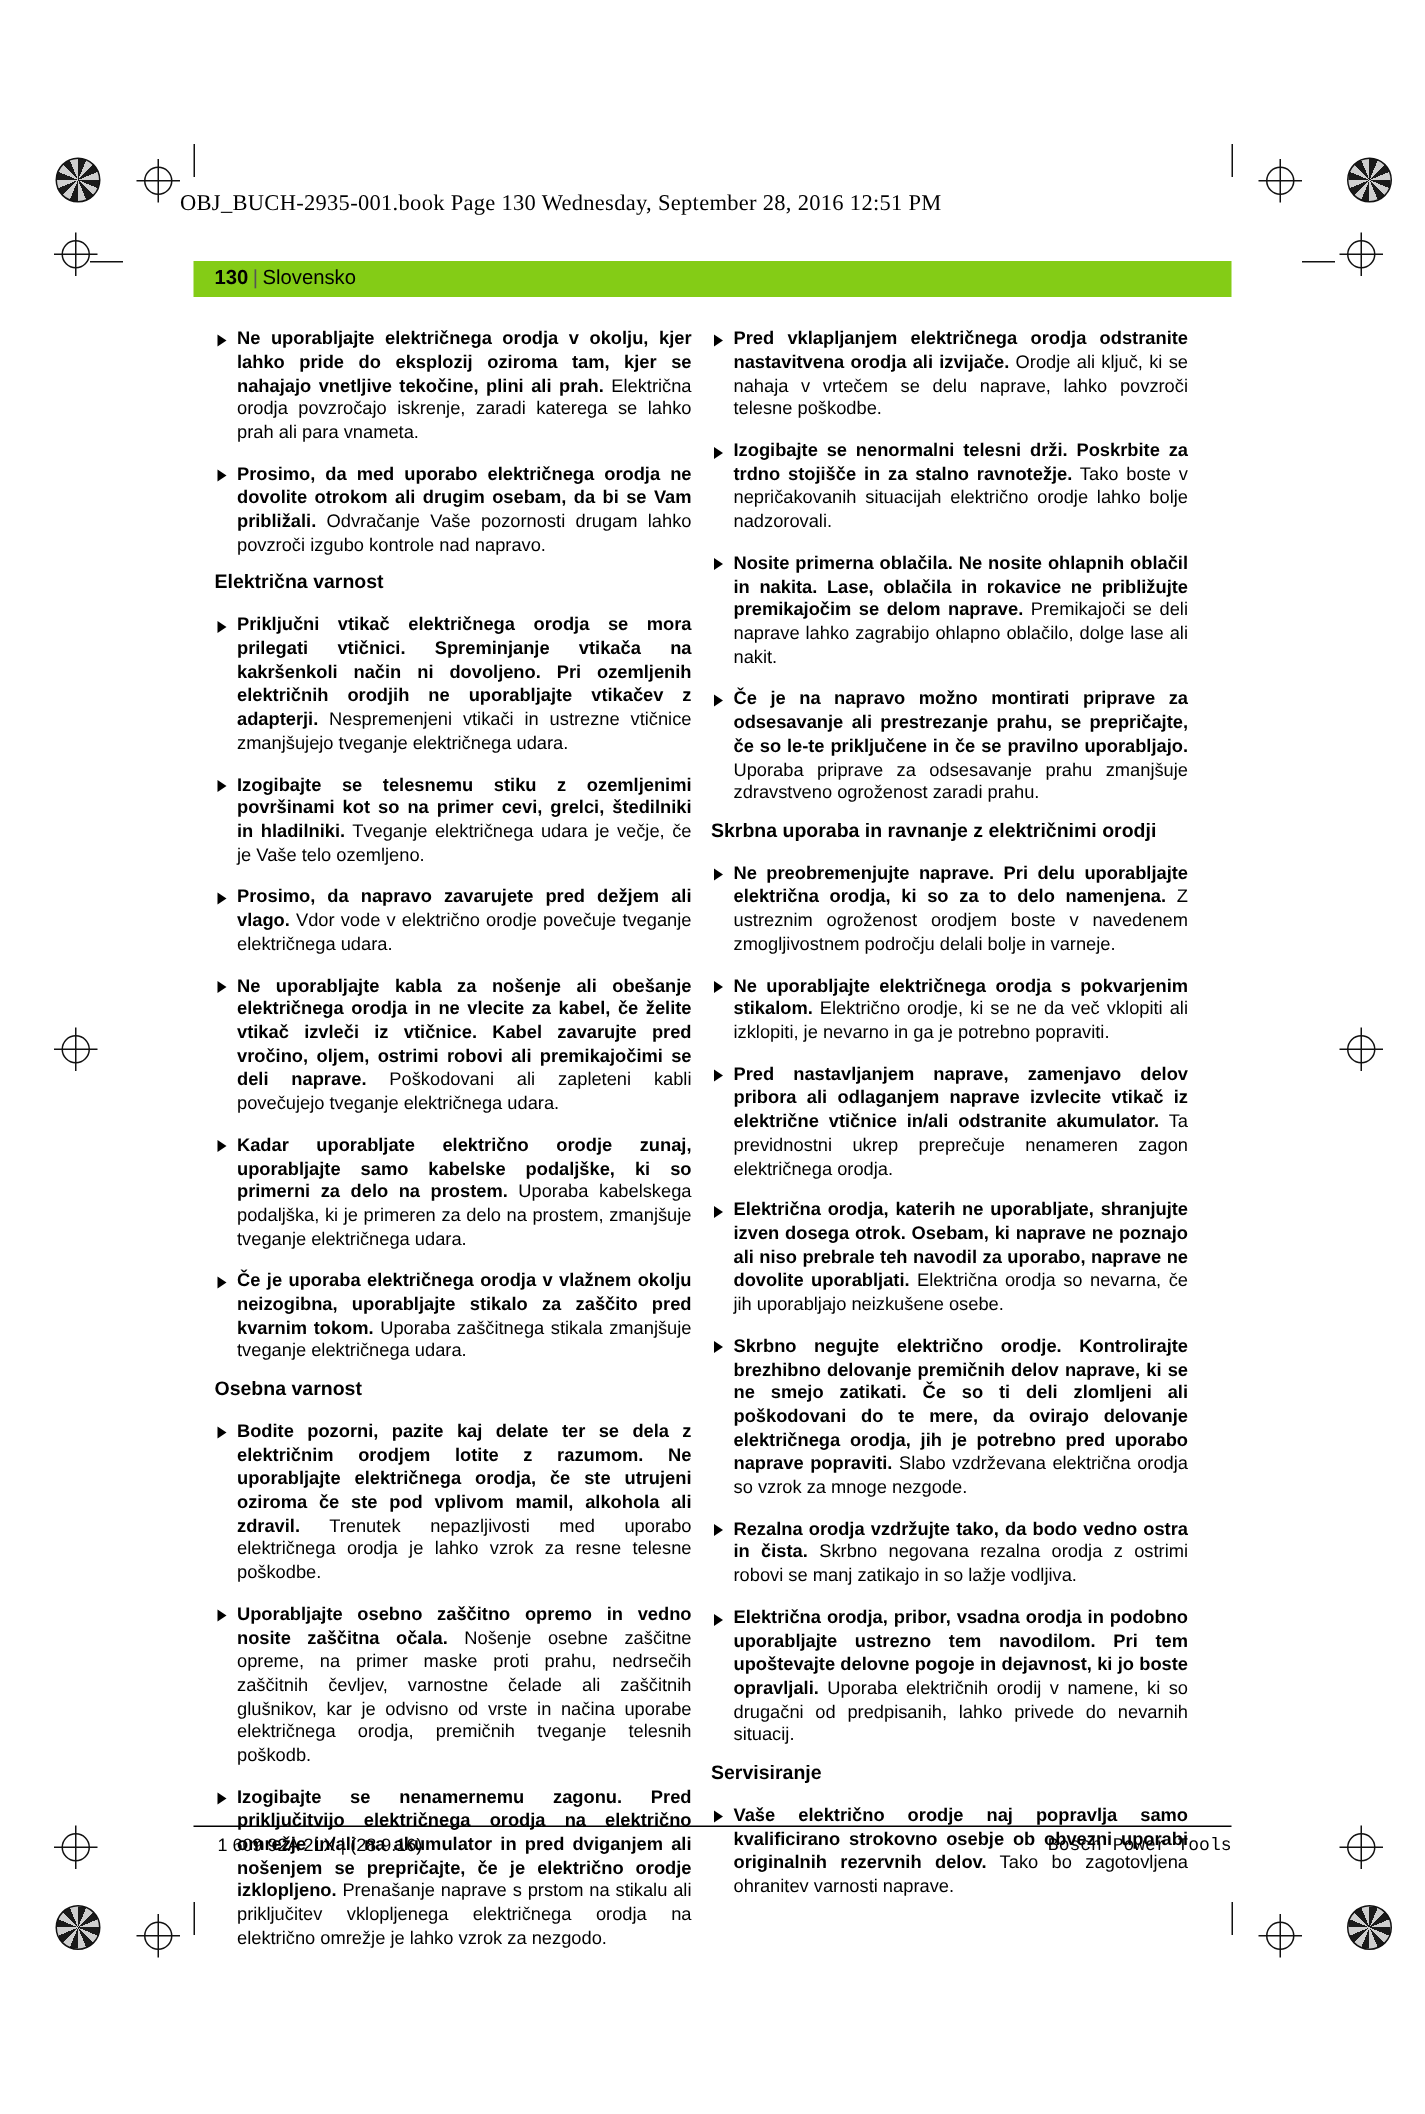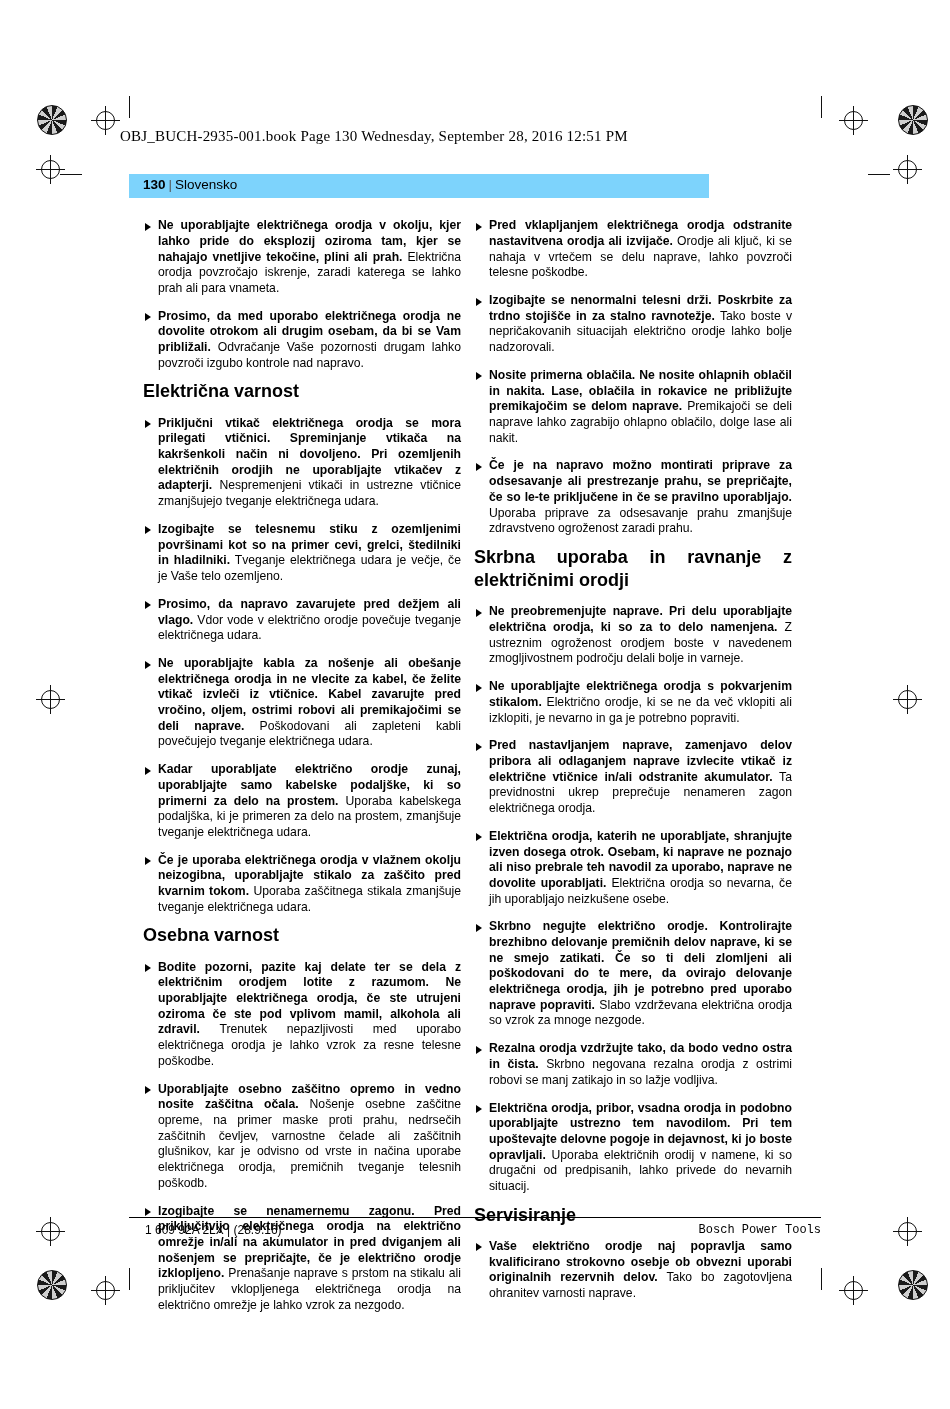--- a/index.html
+++ b/index.html
@@ -59,23 +59,23 @@
     letter-spacing: 0.2px;
     white-space: nowrap;
     margin-top: 16px;
   }
 
   
   .titleband {
     position: absolute;
     left: 129px;
     top: 174px;
-    width: 580px;
+    width: 692px;
     height: 24px;
-    background: #7dd3fc;
+    background: #84cc16;
   }
   .titleband .inner {
     position: absolute;
     left: 14px;
     top: 3px;
     font-size: 13.5px;
   }
   .titleband .pagenum {
     font-weight: bold;
   }
@@ -91,21 +91,21 @@
     width: 318px;
     font-size: 12.2px;
     line-height: 1.285;
     text-align: justify;
   }
   .col.left { left: 143px; }
   .col.right { left: 474px; }
 
   .sechead {
     font-weight: bold;
-    font-size: 18px;
+    font-size: 13px;
     margin: 9px 0 3px 0;
   }
 
   .bullet {
     position: relative;
     padding-left: 15px;
     margin-bottom: 3px;
   }
   .bullet::before {
     content: "";

